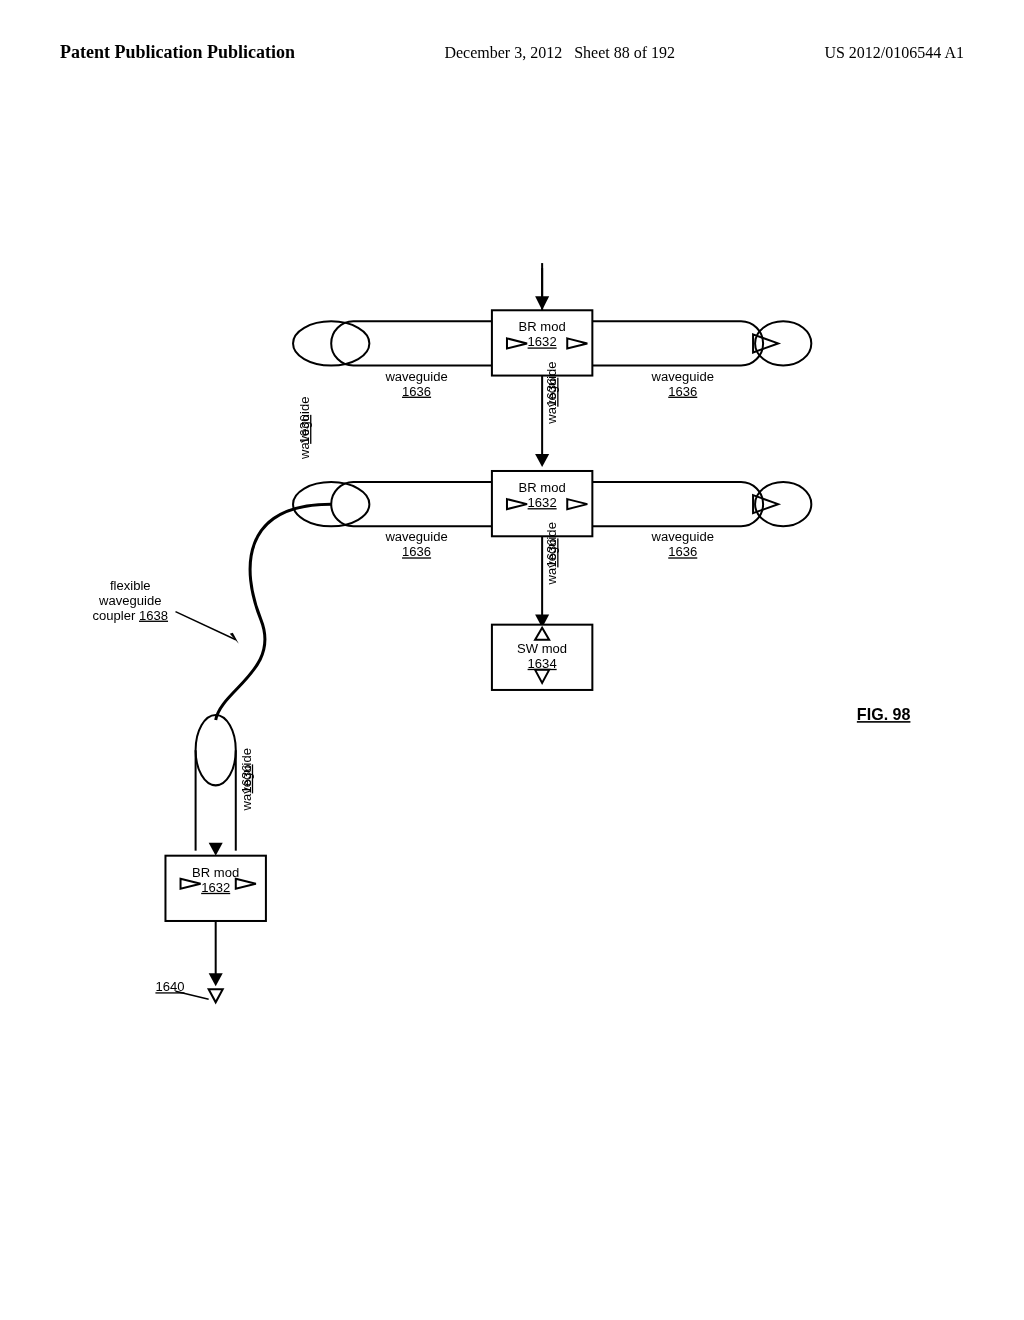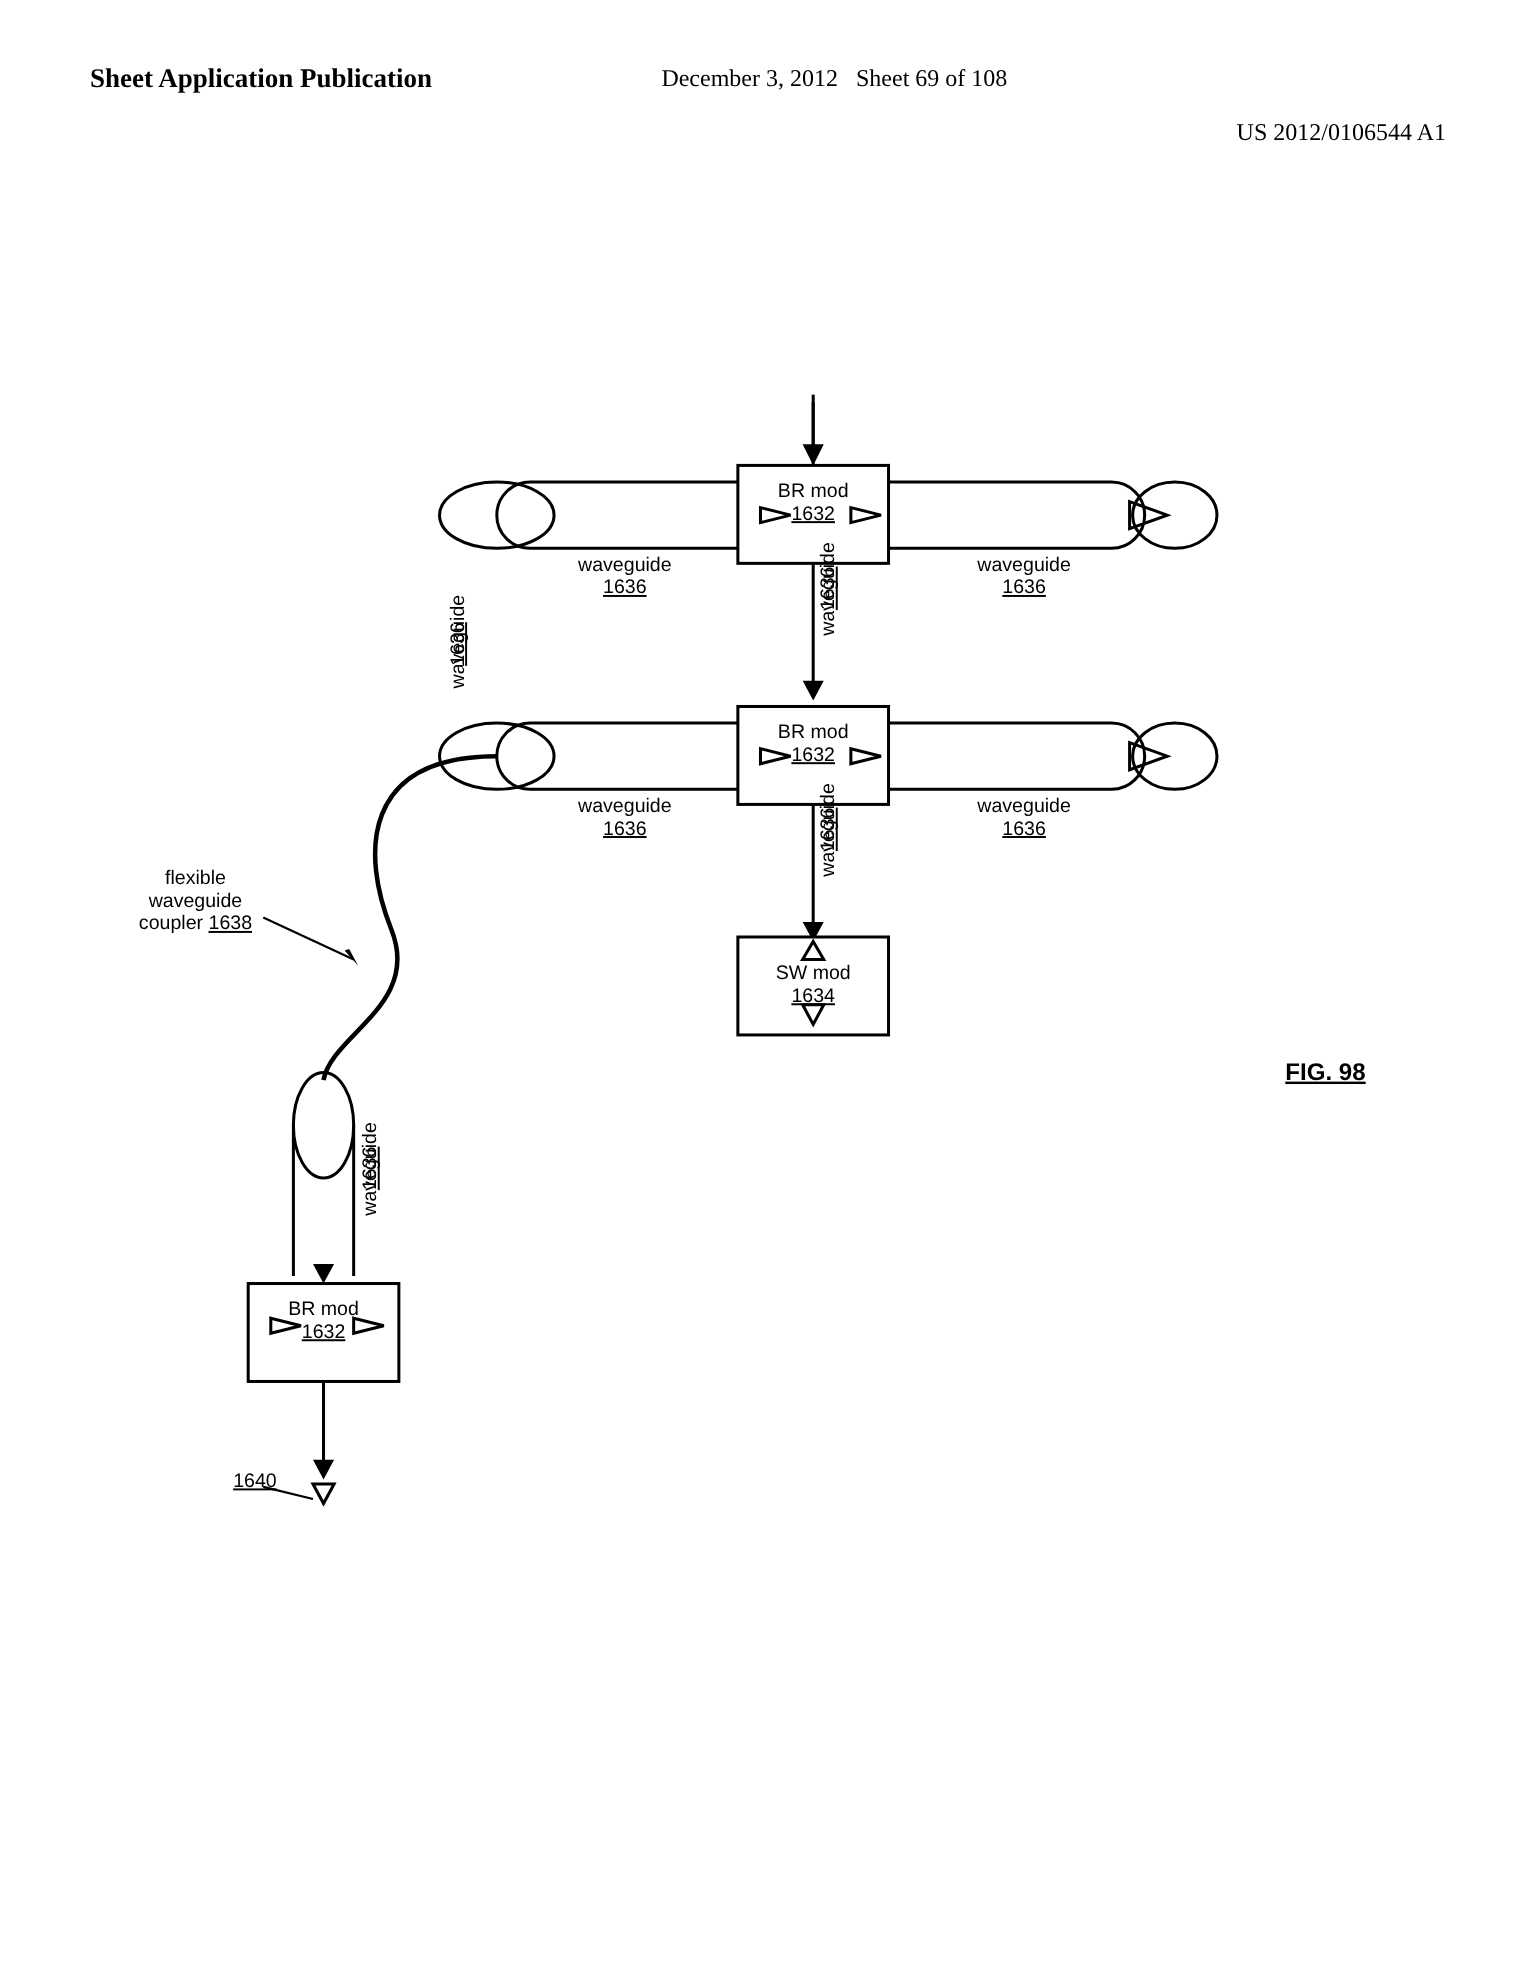--- a/index.html
+++ b/index.html
@@ -30,21 +30,20 @@
     }
     .header-center {
       font-size: 16px;
       text-align: center;
       padding-top: 4px;
     }
     .header-right {
       font-size: 16px;
       text-align: center;
       padding-top: 4px;
-      margin-top: 36px;
     }
 
     
     .diagram {
       position: absolute;
       top: 140px;
       left: 60px;
       right: 60px;
       bottom: 60px;
     }
@@ -71,24 +70,24 @@
 
     
     text tspan.ul {
       text-decoration: underline;
     }
   </style>
 </head>
 <body>
 
 <div class="header">
-  <div class="header-left">Sheet Application Publication</div>
+  <div class="header-left">Patent Publication Publication</div>
   <div class="header-center">
     <span>December 3, 2012</span>&nbsp;&nbsp;
-    <span>Sheet 69 of 108</span>
+    <span>Sheet 88 of 192</span>
   </div>
   <div class="header-right">US 2012/0106544 A1</div>
 </div>
 
 <div class="diagram">
 <svg viewBox="0 0 900 1100" xmlns="http://www.w3.org/2000/svg">
 
   <ellipse cx="270" cy="195" rx="38" ry="22" fill="none" stroke="#000" stroke-width="2"></ellipse>
 
   <rect x="270" y="173" width="430" height="44" rx="22" ry="22" fill="none" stroke="#000" stroke-width="2"></rect>

